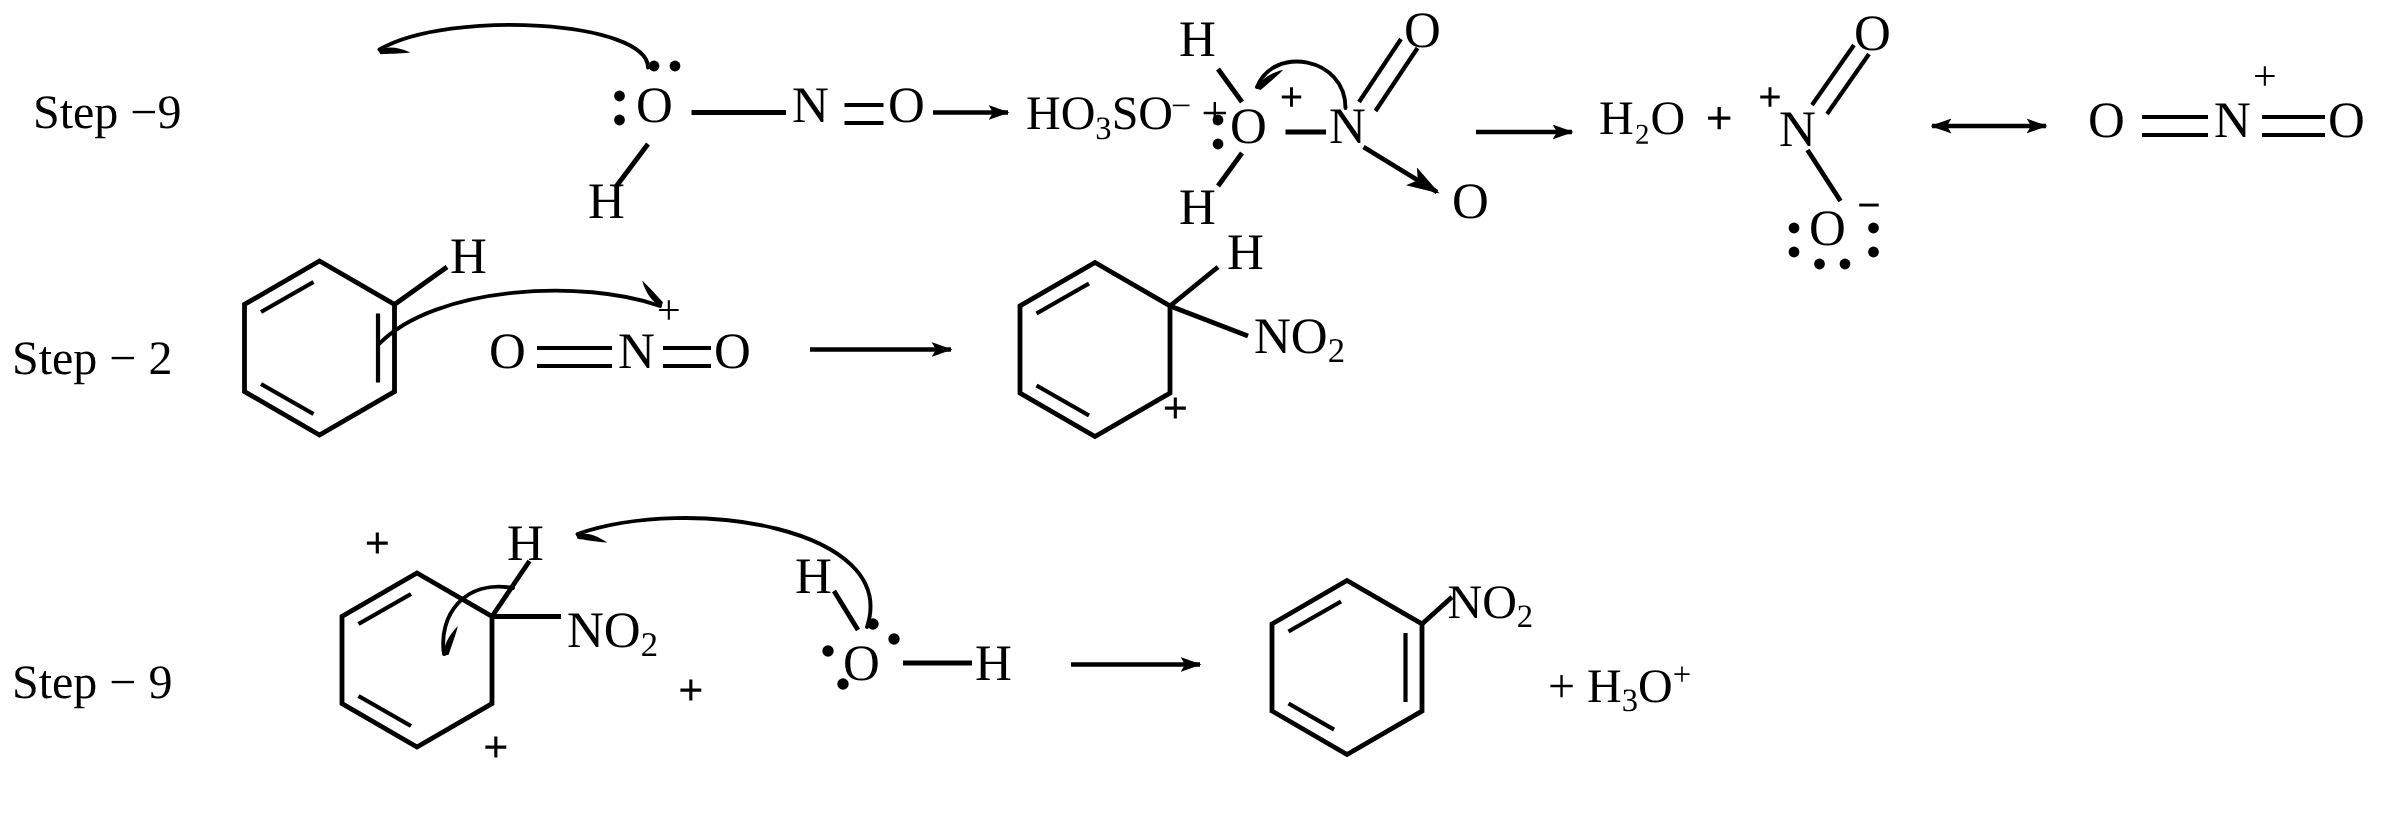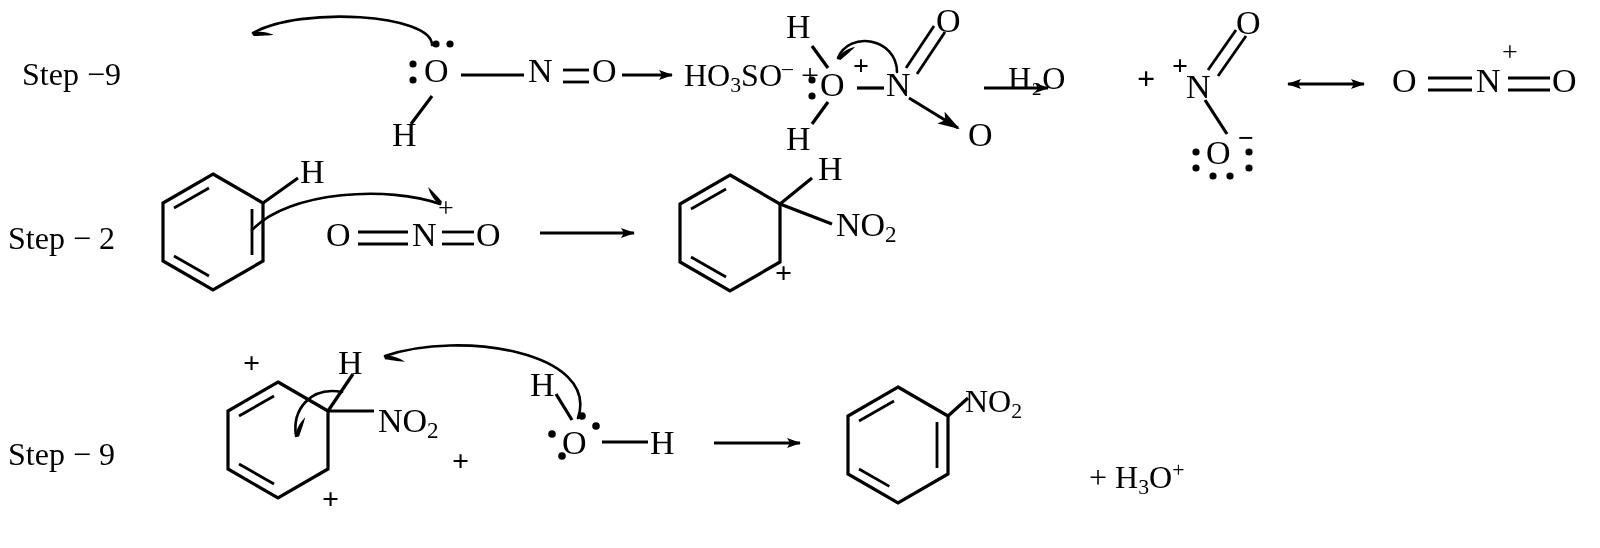--- a/index.html
+++ b/index.html
@@ -39,21 +39,21 @@
   <div class="lbl t32" style="left:684px;top:58px;">HO<span class="sub">3</span>SO<span class="sup">–</span>  +</div>
 
   <div class="lbl t34" style="left:786px;top:10px;">H</div>
   <div class="lbl t34" style="left:786px;top:122px;">H</div>
   <div class="lbl t34" style="left:820px;top:68px;">O</div>
   <div class="lbl t28" style="left:853px;top:52px;font-weight:bold;">+</div>
   <div class="lbl t34" style="left:886px;top:68px;">N</div>
   <div class="lbl t34" style="left:936px;top:4px;">O</div>
   <div class="lbl t34" style="left:968px;top:118px;">O</div>
 
-  <div class="lbl t32" style="left:1008px;top:62px;">H₂O</div>
+  <div class="lbl t32" style="left:1066px;top:62px;">H₂O</div>
   <div class="lbl t32" style="left:1137px;top:62px;font-weight:bold;">+</div>
 
   <div class="lbl t28" style="left:1172px;top:52px;font-weight:bold;">+</div>
   <div class="lbl t34" style="left:1186px;top:70px;">N</div>
   <div class="lbl t34" style="left:1236px;top:6px;">O</div>
   <div class="lbl t34" style="left:1206px;top:136px;">O</div>
   <div class="lbl t28" style="left:1238px;top:124px;font-weight:bold;">−</div>
 
   <div class="lbl t34" style="left:1392px;top:64px;">O</div>
   <div class="lbl t34" style="left:1476px;top:64px;">N</div>
@@ -80,21 +80,21 @@
   <div class="lbl t34" style="left:378px;top:404px;"><span>NO</span><span class="sub">2</span></div>
 
   <div class="plusc" style="left:452px;top:446px;">+</div>
 
   <div class="lbl t34" style="left:530px;top:368px;">H</div>
   <div class="lbl t34" style="left:562px;top:426px;">O</div>
   <div class="lbl t34" style="left:650px;top:426px;">H</div>
 
   <div class="lbl t32" style="left:965px;top:385px;"><span>NO</span><span class="sub">2</span></div>
 
-  <div class="lbl t32" style="left:1089px;top:440px;margin-top:20px;">
+  <div class="lbl t32" style="left:1032px;top:440px;">
     <span>+</span>
     <span> H<span class="sub">3</span>O<span class="sup">+</span></span>
   </div>
 
   <svg class="ov" viewBox="0 0 1600 548">
     <defs>
       <marker id="rxnhead" markerWidth="14" markerHeight="10" refX="13" refY="5" orient="auto" markerUnits="userSpaceOnUse">
         <path d="M0,0 L14,5 L0,10 L3,5 Z" fill="#000"></path>
       </marker>
       <marker id="rxnhead2" markerWidth="14" markerHeight="10" refX="13" refY="5" orient="auto" markerUnits="userSpaceOnUse">

